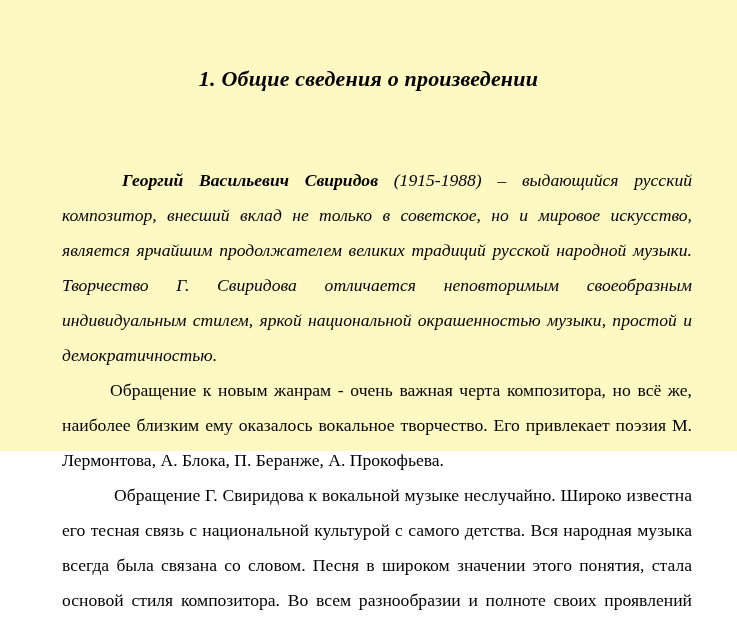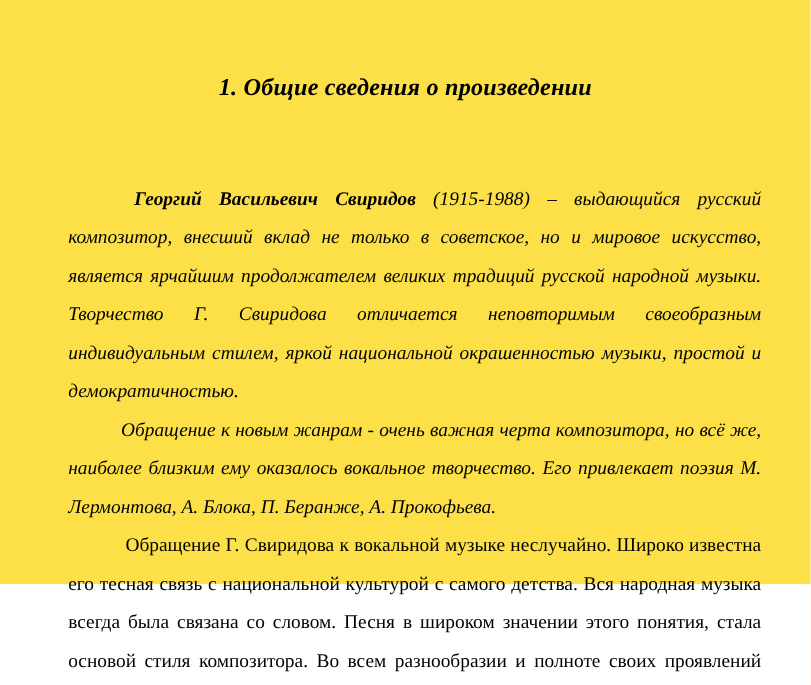--- a/index.html
+++ b/index.html
@@ -10,22 +10,22 @@
   body {
     width: 737px;
     height: 623px;
     overflow: hidden;
     font-family: "Liberation Serif", "DejaVu Serif", serif;
     color: #000000;
   }
   #page {
     position: relative;
     width: 737px;
-    height: 531px;
-    background: #fde047;
+    height: 451px;
+    background: #fef9c3;
   }
   .doc-title {
     position: absolute;
     left: 0;
     top: 50px;
     width: 737px;
     text-align: center;
     font-size: 22px;
     font-weight: bold;
     font-style: italic;
@@ -42,21 +42,21 @@
   p.para {
     margin: 0;
     font-size: 17.6px;
     line-height: 35px;
     text-align: justify;
     text-justify: inter-word;
     -webkit-hyphens: none;
     hyphens: none;
   }
   p.para.indent-lg { text-indent: 60px; font-style: italic; }
-  p.para.indent-md { text-indent: 48px; font-style: italic; }
+  p.para.indent-md { text-indent: 48px; }
   p.para.indent-sm { text-indent: 52px; }
   
   .bold-name { font-weight: bold; }
 </style>
 </head>
 <body>
 
 <div id="page">
 
   <h1 class="doc-title">1. Общие сведения о произведении</h1>

